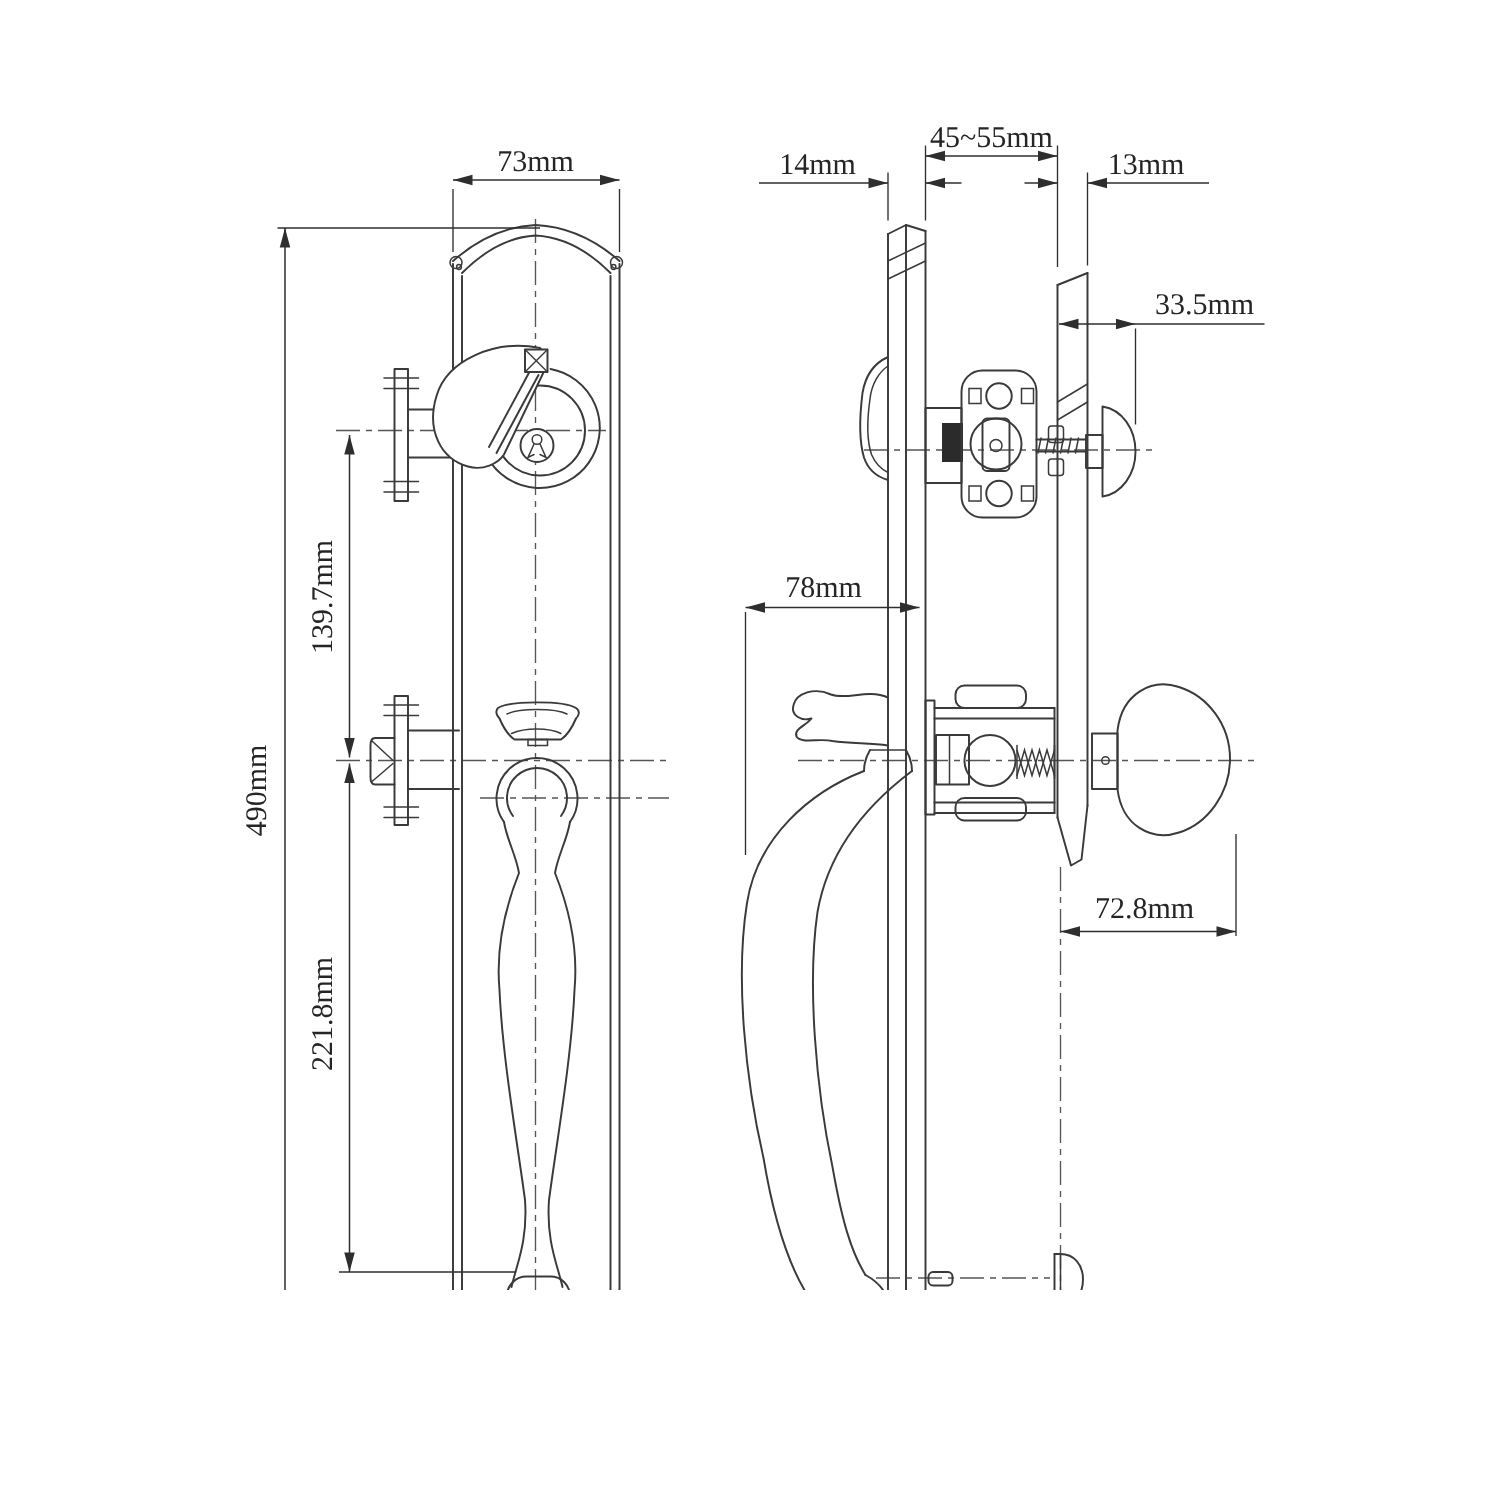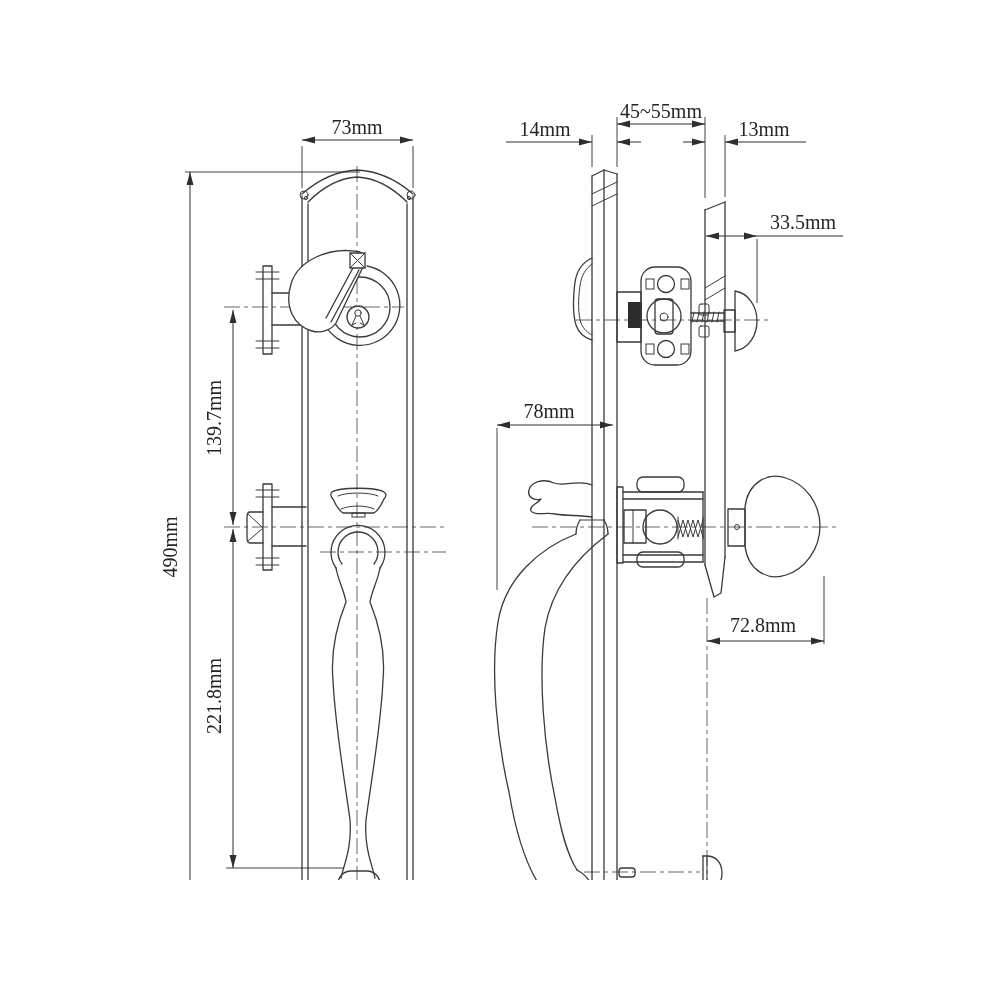--- a/index.html
+++ b/index.html
@@ -1,16 +1,16 @@
 <!DOCTYPE html>
 <html><head>
 <meta charset="utf-8">
 <style>
   html,body{margin:0;padding:0;background:#ffffff;}
-  .stage{position:relative;width:1000px;height:860px;background:#ffffff;overflow:hidden;margin-top:20px;}
+  .stage{position:relative;width:1000px;height:860px;background:#ffffff;overflow:hidden;}
   svg{position:absolute;left:0;top:0;}
   .ln{stroke:#3a3a3a;stroke-width:1.3;fill:none;stroke-linecap:round;stroke-linejoin:round;}
   .lnthin{stroke:#3a3a3a;stroke-width:1;fill:none;stroke-linecap:round;}
   .dim{stroke:#2e2e2e;stroke-width:1;fill:none;}
   .ext{stroke:#2e2e2e;stroke-width:0.9;fill:none;}
   .arr{fill:#2e2e2e;stroke:none;}
   .cl{stroke:#555;stroke-width:0.9;fill:none;stroke-dasharray:16 4 4 4;}
   .fillblk{fill:#2b2b2b;stroke:none;}
   .wht{fill:#ffffff;stroke:#3a3a3a;stroke-width:1.3;stroke-linejoin:round;}
   text{font-family:"Liberation Serif","DejaVu Serif",serif;font-size:20px;fill:#252525;}

